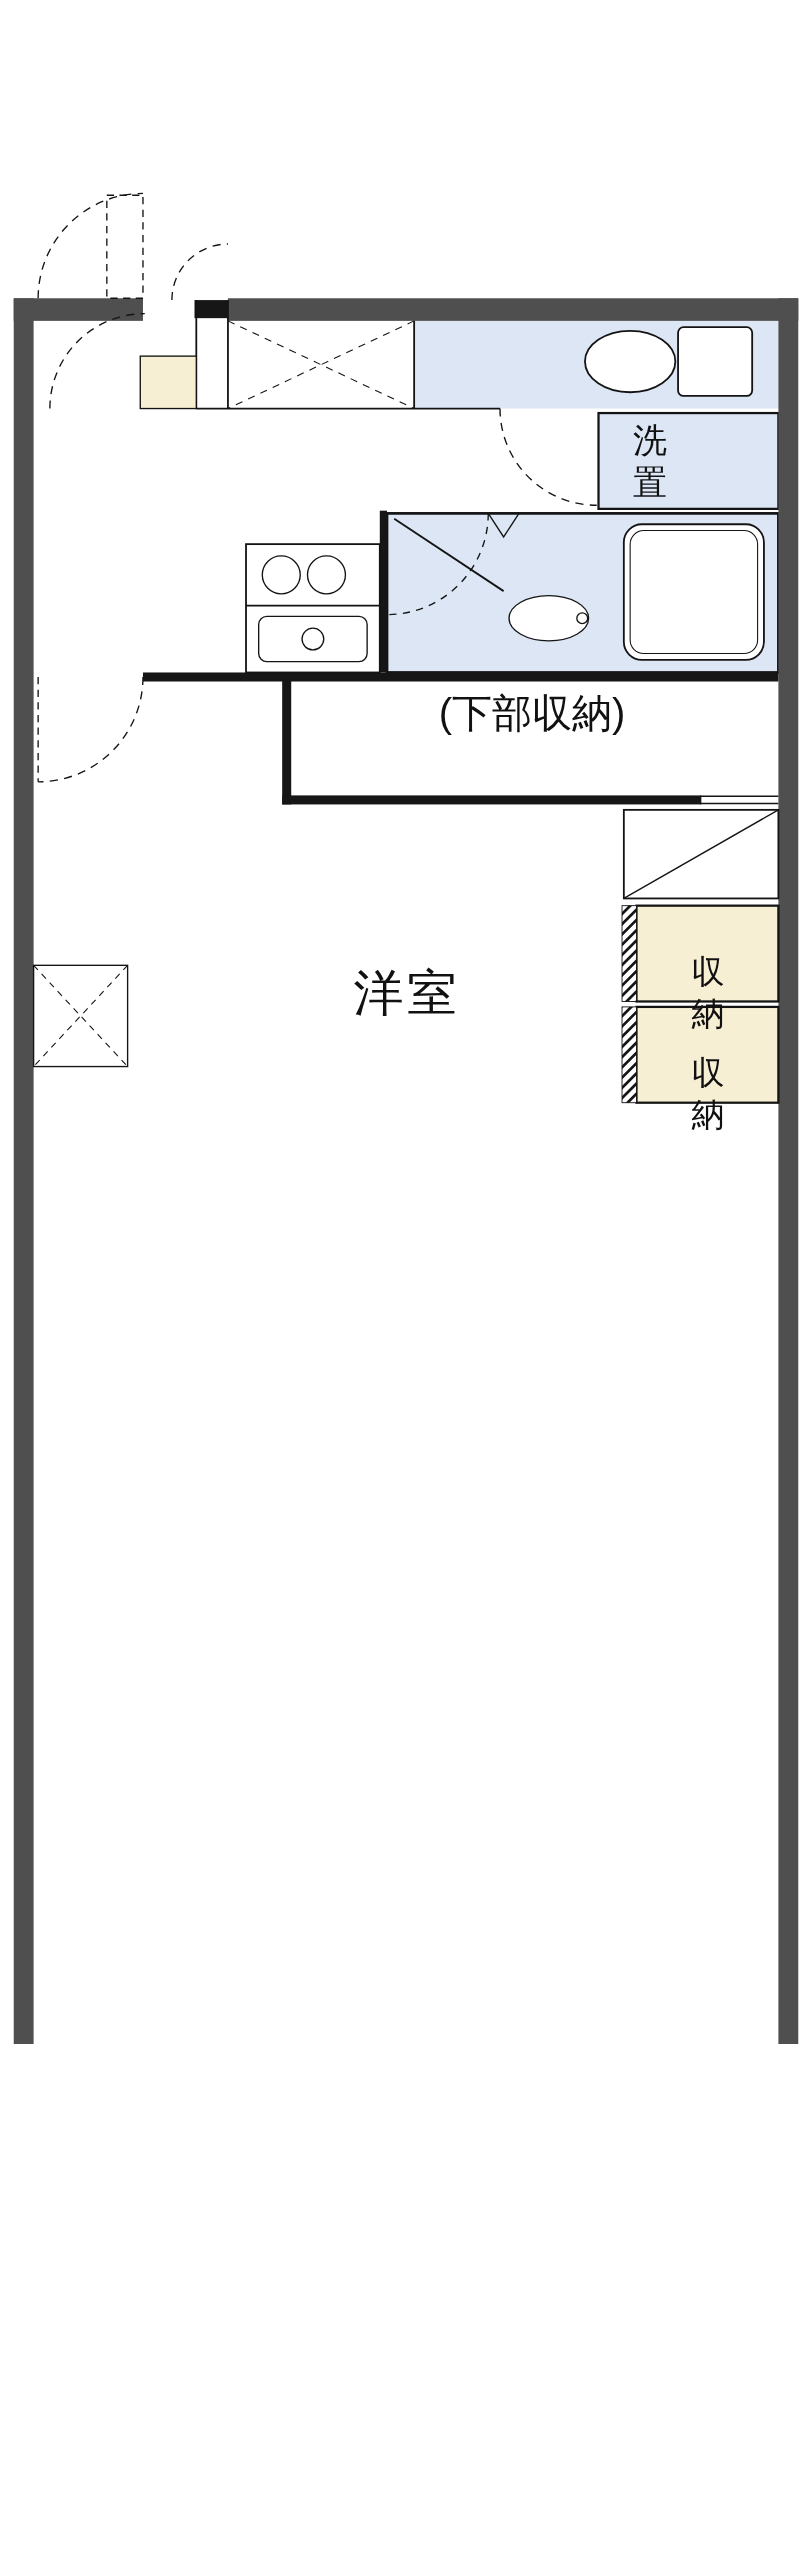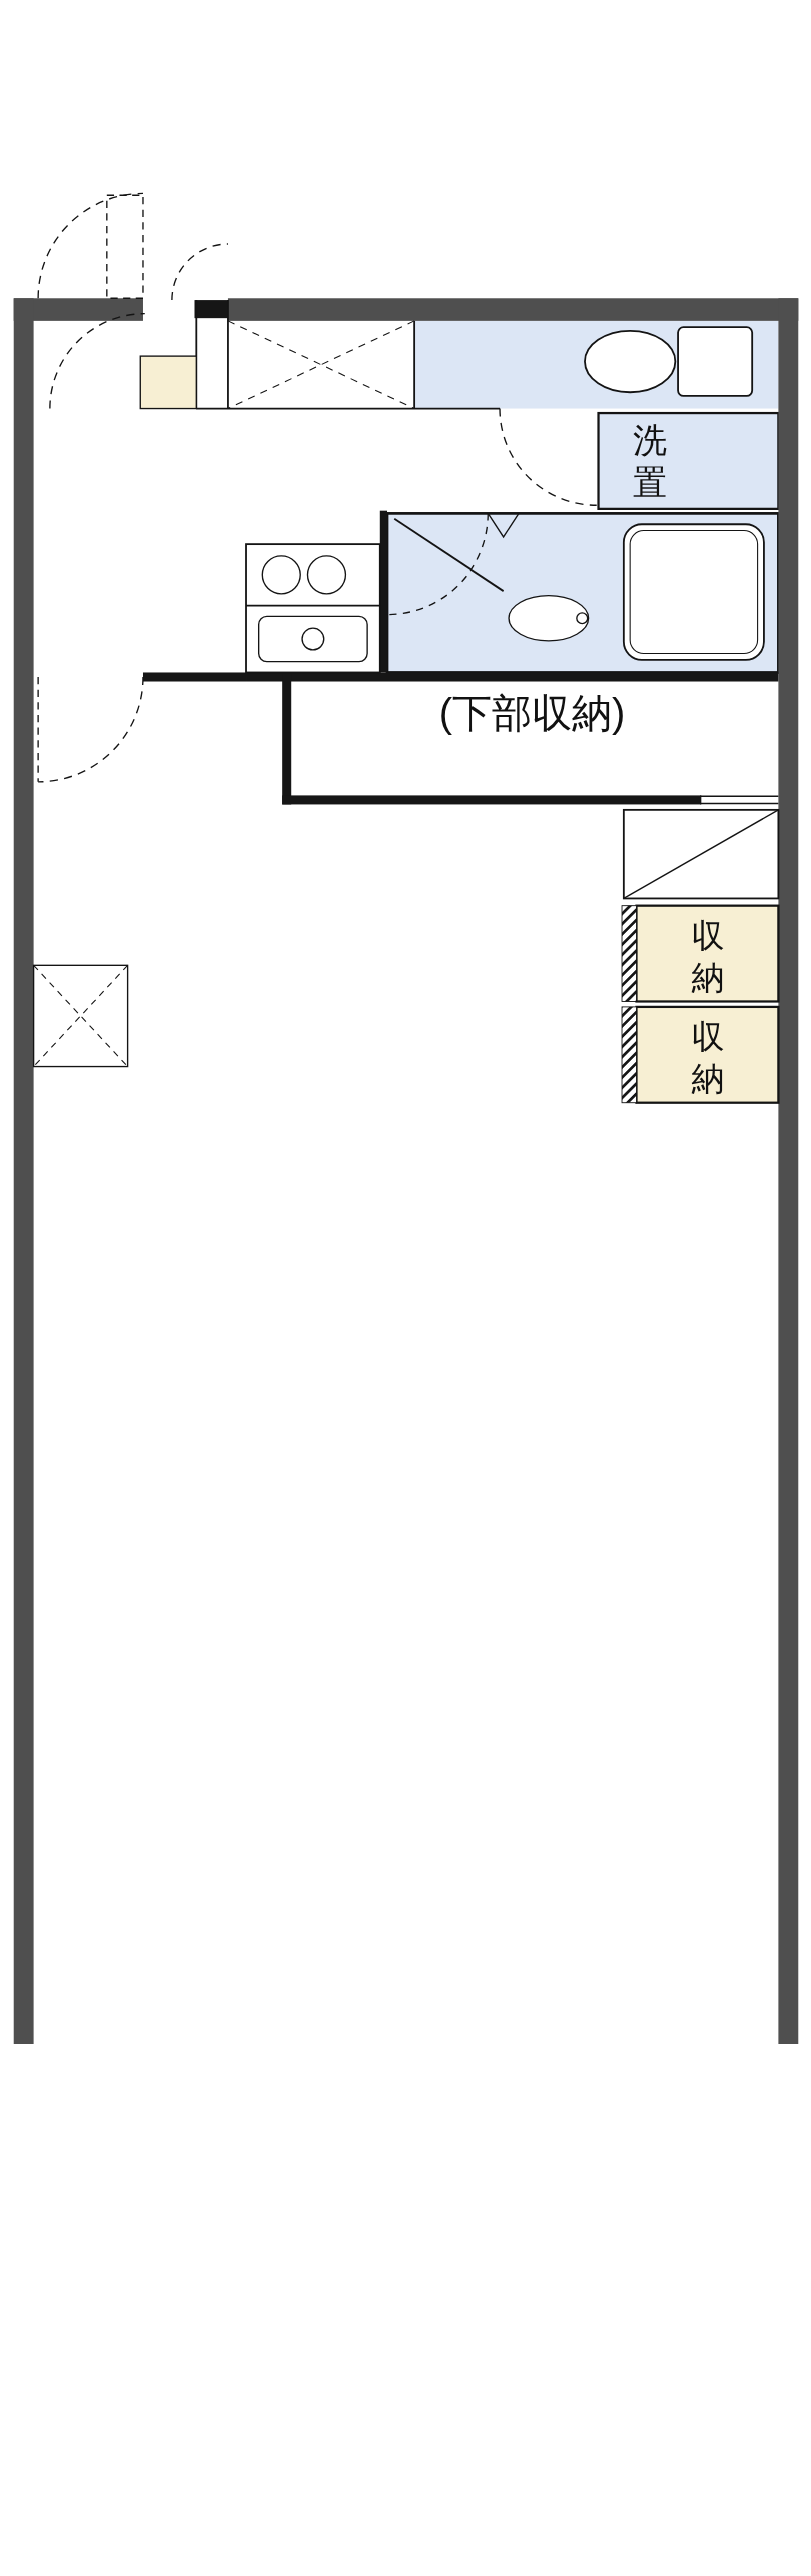--- a/index.html
+++ b/index.html
@@ -19,21 +19,21 @@
   .label{position:absolute;color:#111;}
   .v-stack{word-break:break-all;text-align:center;}
   .center{text-align:center;}
   .bed-label{width:474px;left:295px;top:689px;}
   .bed-l1{font-size:42px;line-height:51px;}
   .bed-l2{font-size:40px;line-height:49px;text-align:center;}
   .room-label{width:362px;left:226px;top:964px;}
   .room-name{font-size:50px;line-height:58px;letter-spacing:3.6px;}
   .room-size{font-size:33px;line-height:38px;}
   .washer-label{left:629px;top:419px;width:42px;font-size:34px;line-height:42px;}
-  .storage-label{width:38px;font-size:33px;line-height:42px;}
+  .storage-label{width:38px;font-size:33px;line-height:42px;margin-top:36px;}
   .storage-label.s1{left:689px;top:915px;}
   .storage-label.s2{left:689px;top:1016px;}
 </style>
 </head>
 <body>
 
 <div class="plan">
 
   <svg width="812" height="2576" viewBox="0 0 898 2850">
     <defs>
@@ -148,19 +148,20 @@
     </g>
   </svg>
 
   <div class="label washer-label v-stack">洗置</div>
 
   <div class="label bed-label center">
     <div class="bed-l2">(下部収納)</div>
   </div>
 
   <div class="label room-label center">
+    <div class="room-name">洋室</div>
   </div>
 
   <div class="label storage-label s1 v-stack">収納</div>
   <div class="label storage-label s2 v-stack">収納</div>
 
 </div>
 
 
 </body></html>

